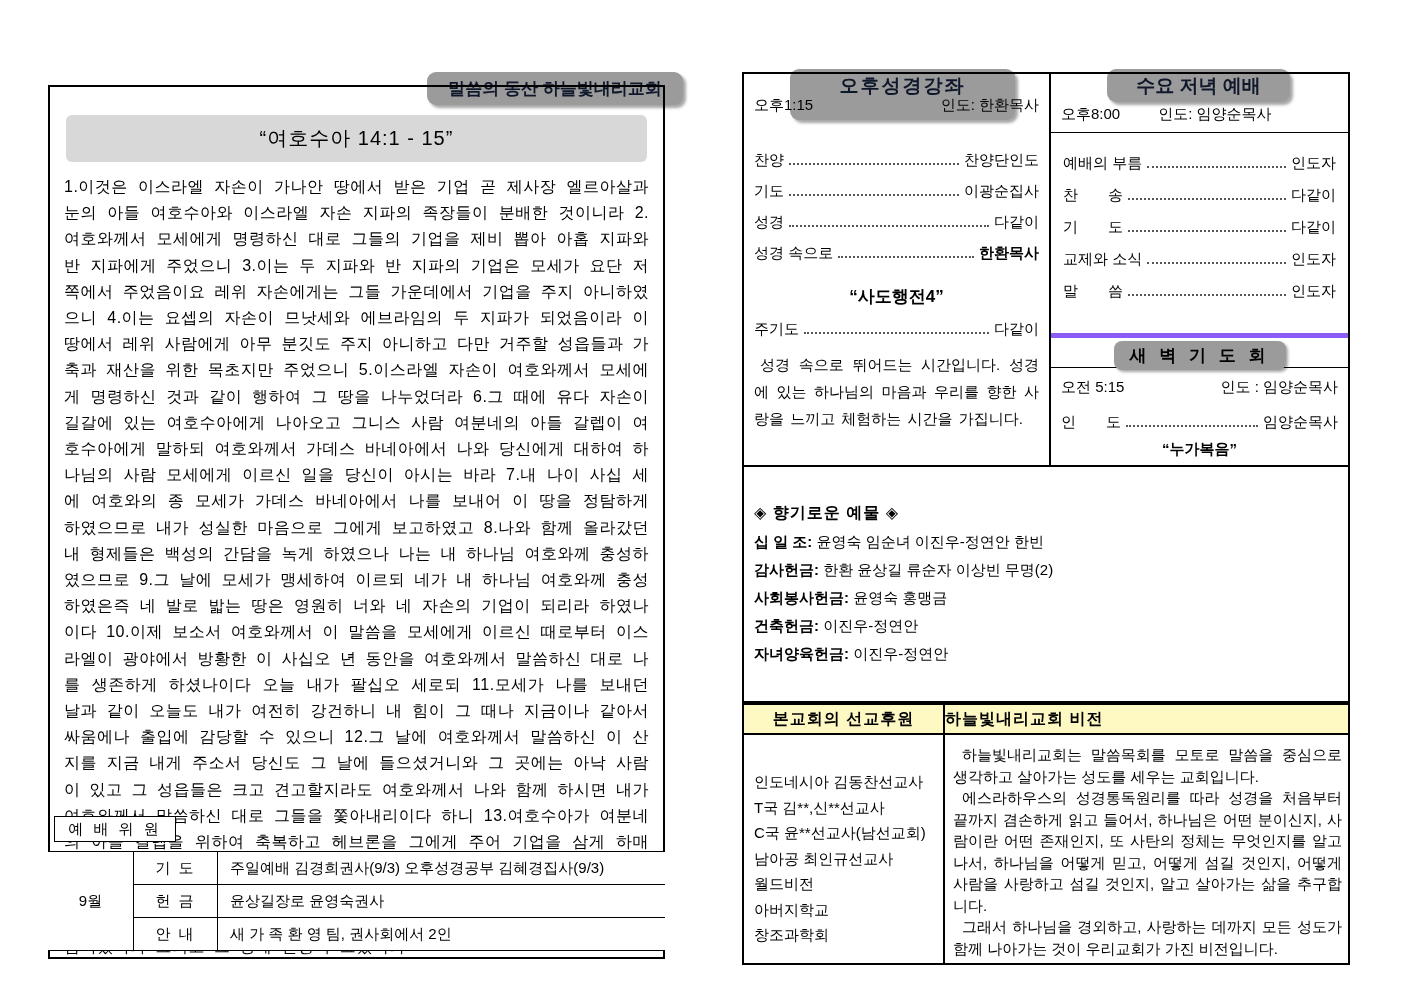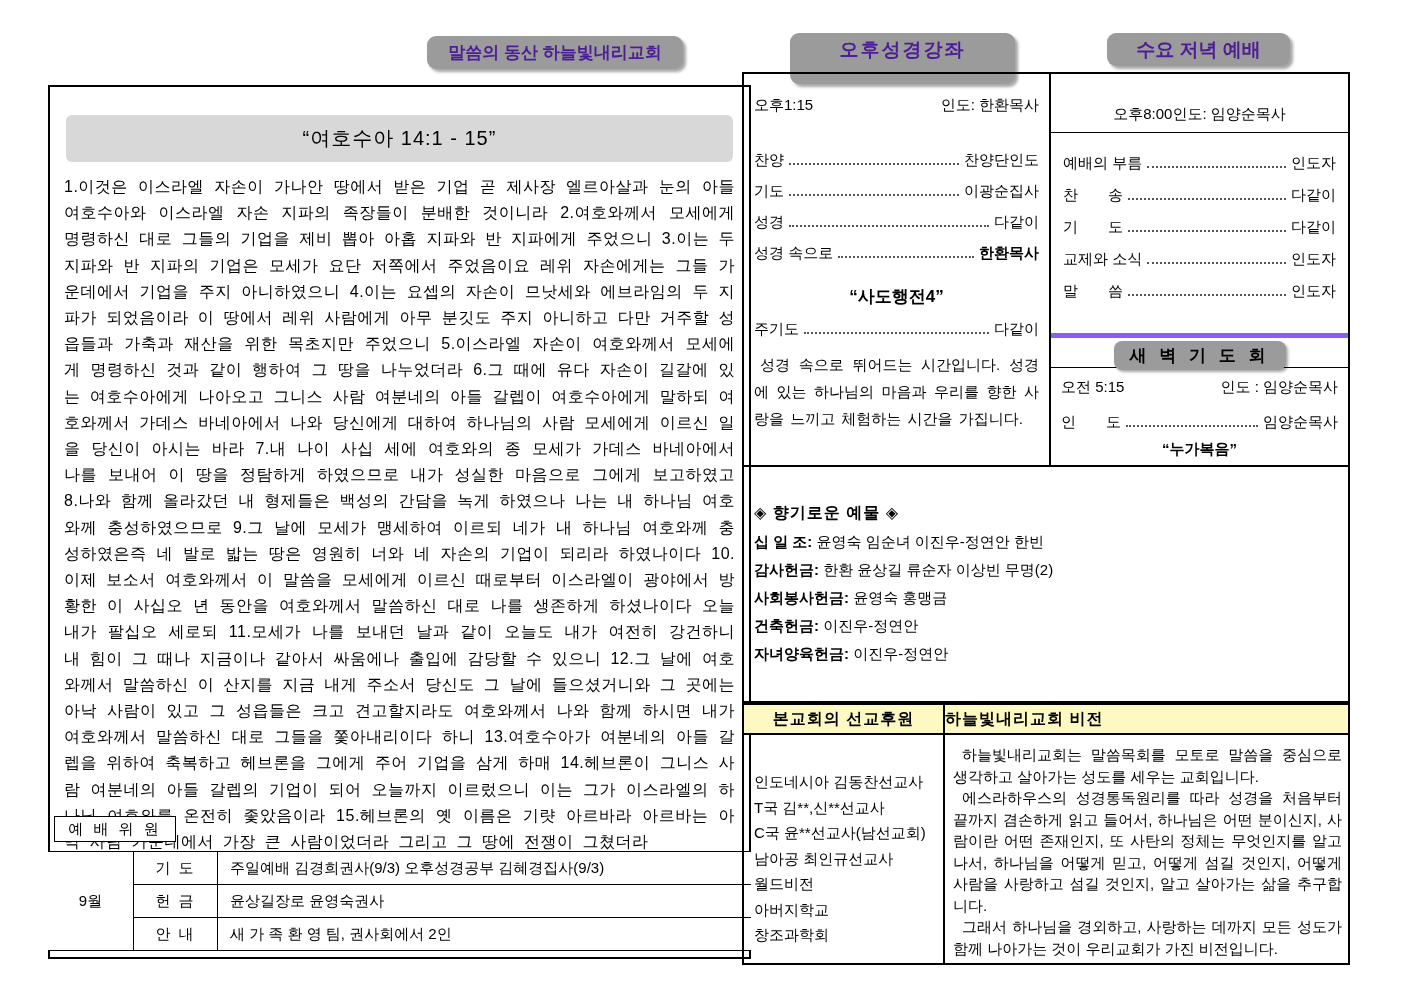--- a/index.html
+++ b/index.html
@@ -1,28 +1,28 @@
 <!DOCTYPE html>
 <html><head>
 <meta charset="utf-8">
 <style>
   * { margin:0; padding:0; box-sizing:border-box; }
   html,body { width:1403px; height:992px; background:#ffffff; color:#000;
     font-family:"Liberation Sans","DejaVu Sans",sans-serif; }
   .canvas { position:relative; width:1403px; height:992px; overflow:hidden; }
 
   
-  .gbadge { position:absolute; background:#9b9b9b; color:#4c1d95; font-weight:bold;
-    text-align:center; border-radius:9px; box-shadow:3px 3px 3px rgba(0,0,0,0.35); }
+  .gbadge { position:absolute; background:#9b9b9b; color:#0f172a; font-weight:bold;
+    text-align:center; border-radius:9px; box-shadow:3px 3px 3px rgba(0,0,0,0.35);margin-top:36px; }
   .badge-left { left:427px; top:36px; width:256px; height:33px; line-height:33px; font-size:17px; }
   .badge-afternoon { left:790px; top:33px; width:225px; height:51px; line-height:33px; font-size:19px; letter-spacing:2px; }
   .badge-wed { left:1107px; top:33px; width:183px; height:33px; line-height:33px; font-size:19px; }
 
   
-  .left-box { position:absolute; left:48px; top:85px; width:703px; height:874px; border:2px solid #000; }
+  .left-box { position:absolute; left:48px; top:85px; width:617px; height:874px; border:2px solid #000; }
   .title-bar { margin:28px 16px 0; height:47px; line-height:47px; background:#d8d8d8;
     border-radius:6px; text-align:center; font-size:20px; letter-spacing:1px; }
   .scripture { margin:12px 14px 0; font-size:16px; line-height:26.2px; text-align:justify;
     letter-spacing:0.5px; word-spacing:4px; }
   .committee-label { position:absolute; left:4px; bottom:115px; width:122px; height:26px;
     line-height:24px; border:1px solid #000; text-align:center; font-size:15px; letter-spacing:3px; background:#fff; }
   .committee-table { position:absolute; left:-2px; right:-2px; bottom:6px; height:100px;
     border-top:1px solid #000; border-bottom:1px solid #000; display:flex; background:#fff; }
   .ct-month { width:86px; border-right:1px solid #000; display:flex; align-items:center;
     justify-content:center; font-size:15px; }
@@ -40,21 +40,21 @@
   .col-right { flex:1; display:flex; flex-direction:column; }
   .time-row { display:flex; justify-content:space-between; font-size:15px; }
   .col-left .time-row { margin-top:22px; }
   .svc-row { display:flex; align-items:center; height:31px; font-size:15px; }
   .col-left .rows1 { margin-top:30px; }
   .dots { flex:1; border-bottom:2px dotted #555; margin:0 5px; height:0.62em; }
   .bold { font-weight:bold; }
   .passage { text-align:center; font-weight:bold; font-size:17px; margin-top:16px; }
   .desc { margin-top:6px; font-size:15px; line-height:27px; text-indent:6px; text-align:justify; word-spacing:2px; }
   .cr-head { height:58px; display:flex; align-items:flex-end; padding:0 10px 8px;
-    justify-content:center; font-size:15px; }
+    justify-content:flex-start; font-size:15px;gap:38px; }
   .cr-rows { height:201px; border-top:1px solid #000; padding:14px 12px 0; }
   .cr-rows .svc-row { height:32px; }
   .dawn-band { border-top:5px solid #8b5cf6; border-bottom:1px solid #000; height:35px; position:relative; }
   .badge-dawn { position:relative; width:172px; height:29px; line-height:29px; margin:3px auto 0;
     background:#9b9b9b; font-weight:bold; font-size:17px; letter-spacing:4px; text-align:center;
     border-radius:8px; box-shadow:2px 2px 3px rgba(0,0,0,0.35); }
   .dawn-body { flex:1; padding:10px 10px 0; }
   .dawn-body .svc-row { margin-top:10px; }
   .dawn-passage { text-align:center; font-weight:bold; font-size:15px; margin-top:2px; }
 

